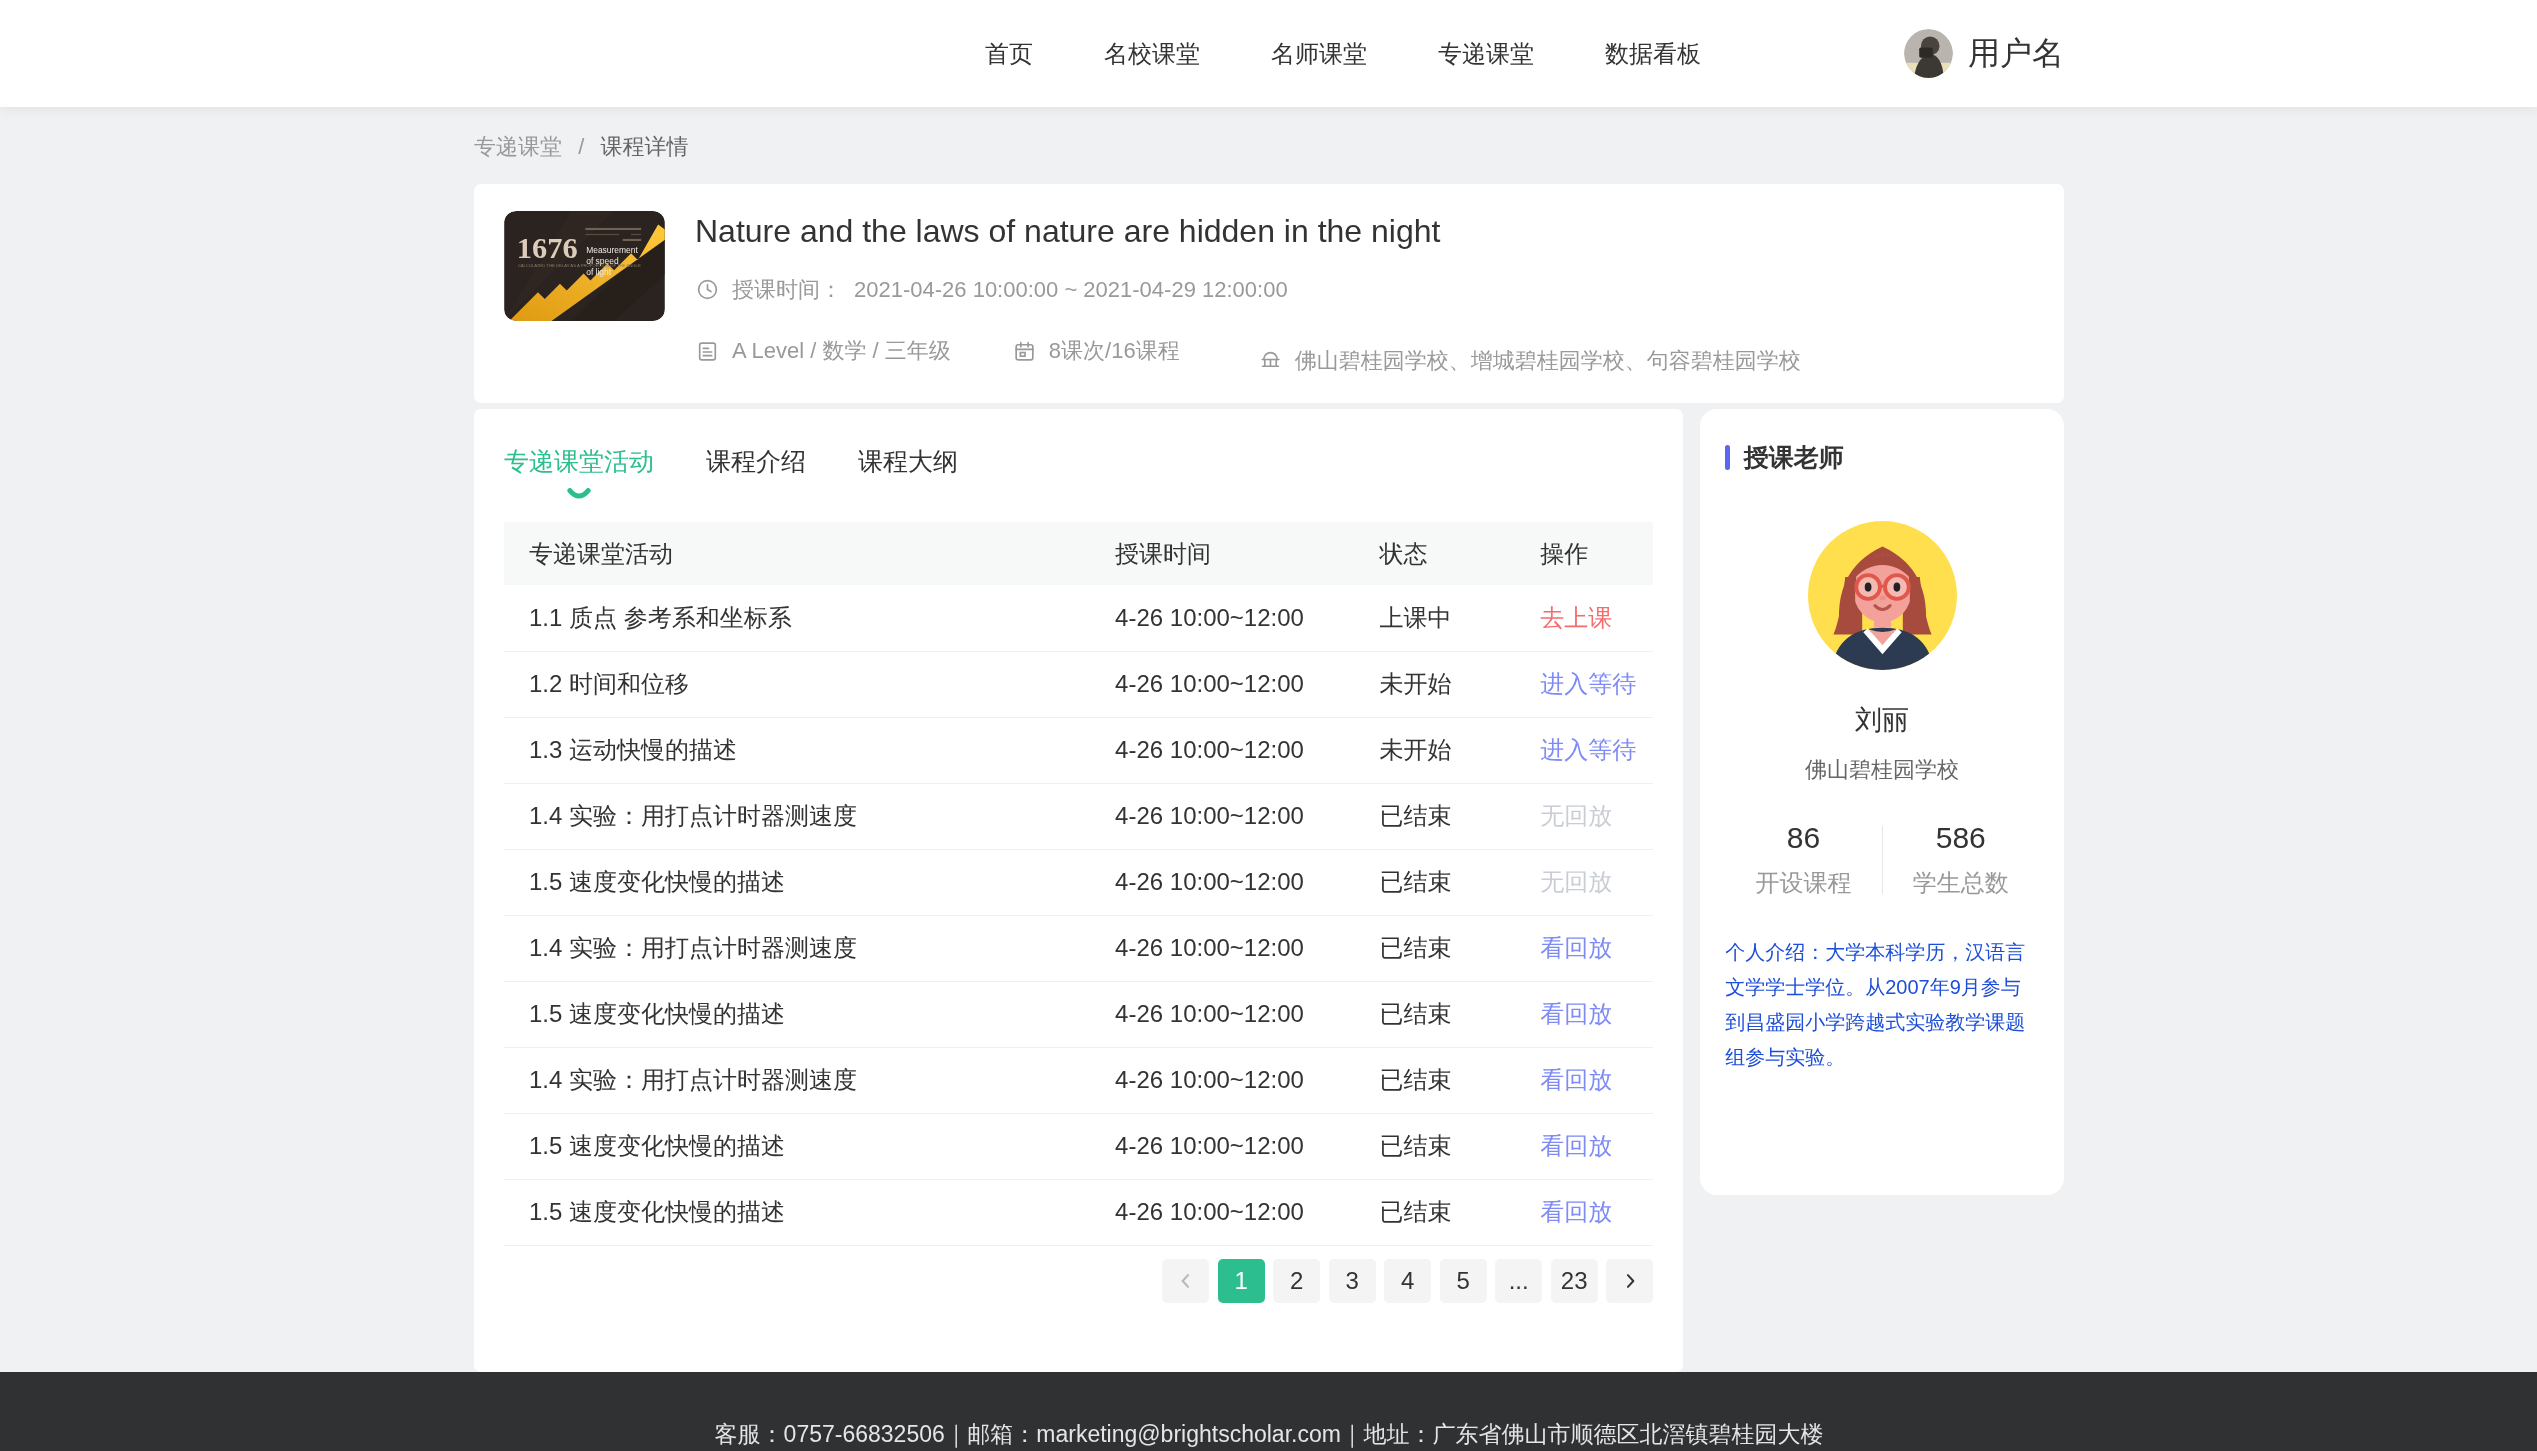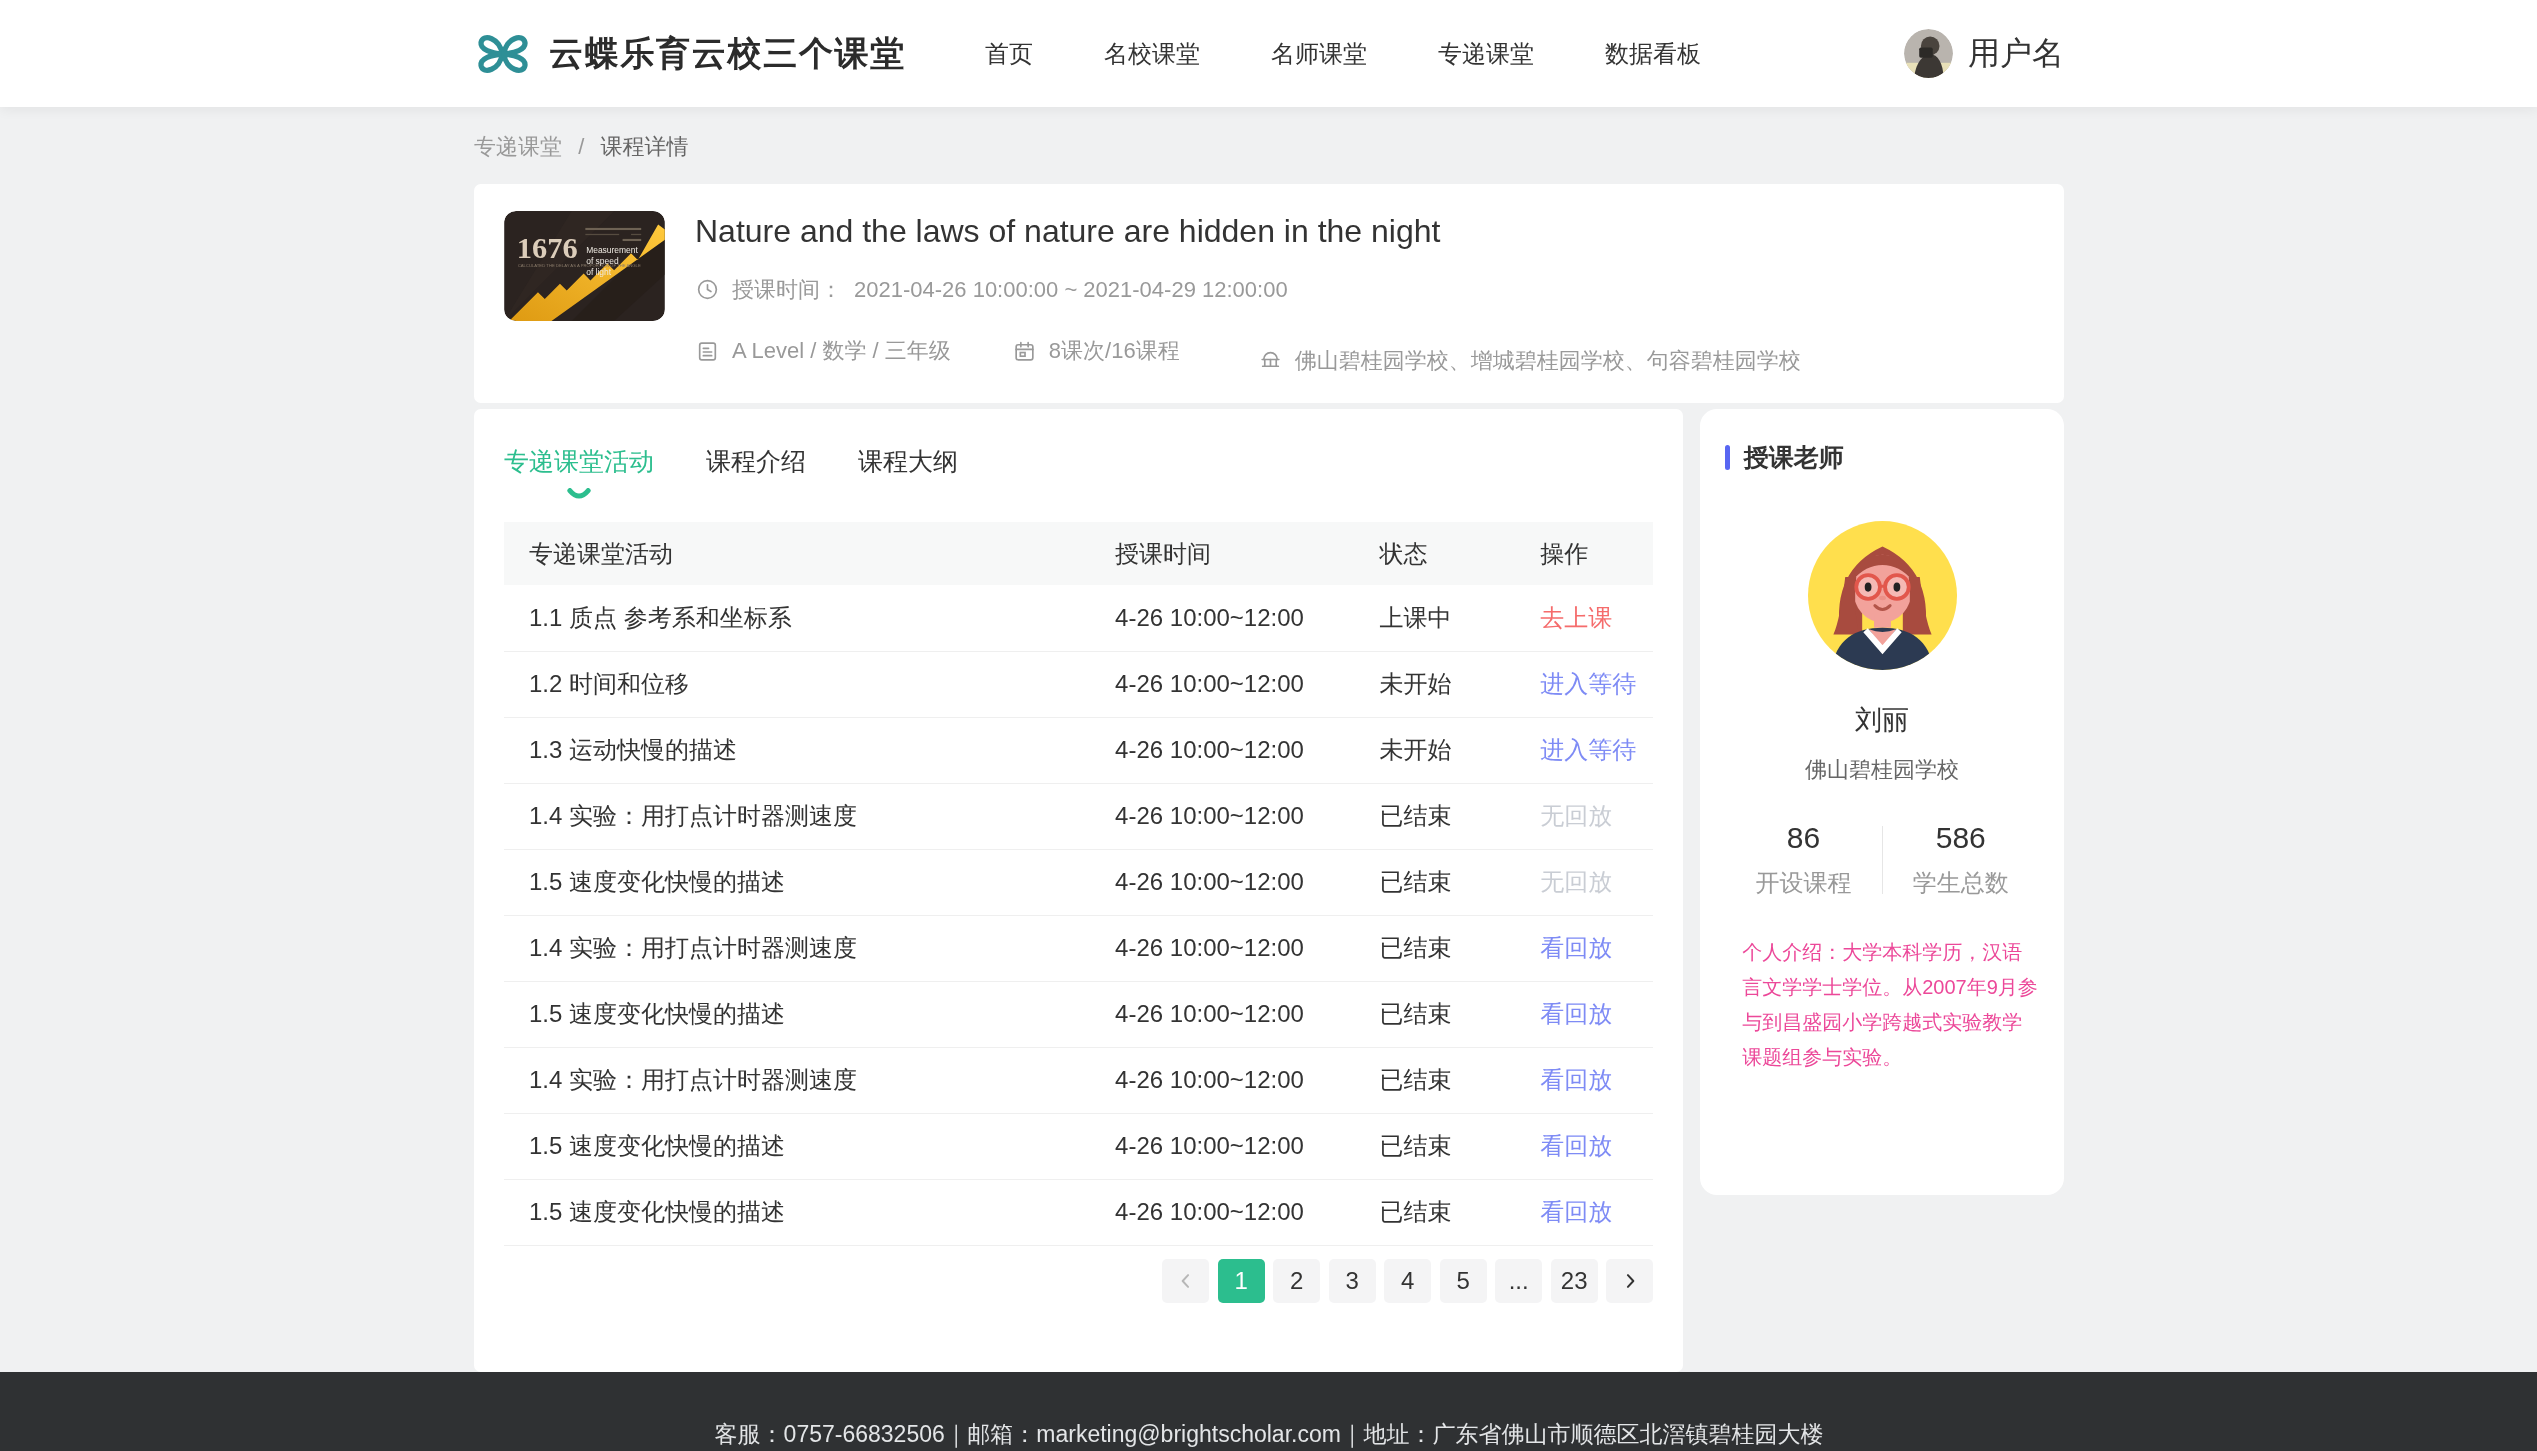--- a/index.html
+++ b/index.html
@@ -85,43 +85,34 @@
   .side-title .bar { width:5px; height:25px; background:#5866F2; border-radius:2.5px; }
   .avatar-wrap { display:flex; justify-content:center; margin-top:47px; }
   .teacher-avatar { width:149px; height:149px; }
   .teacher-name { text-align:center; font-size:27px; color:#333; margin-top:32px; }
   .teacher-school { text-align:center; font-size:22px; color:#666; margin-top:17px; }
   .stats { display:flex; align-items:stretch; margin-top:36px; }
   .stat { flex:1; text-align:center; }
   .stat-divider { width:0.8px; background:#e6e6e6; margin:5px 0; }
   .stat-value { font-size:30px; color:#333; }
   .stat-label { font-size:24px; color:#999; margin-top:12px; }
-  .intro { margin-top:36px; font-size:20px; color:#ec4899; line-height:1.75;margin-left:17px; }
+  .intro { margin-top:36px; font-size:20px; color:#1d4ed8; line-height:1.75; }
 
   
   .footer { height:159px; background:#2F3133; text-align:center; padding-top:47px; }
   .footer-line { font-size:23px; color:#E3E5E7;text-align:center; }
   .footer-line + .footer-line { margin-top:15px; }
 </style>
 </head>
 <body>
 
 <div class="page">
 
   <div class="header">
     <div class="hwrap">
-      <div class="brand">
-        <svg class="brand-logo" viewBox="0 0 66 52" fill="none" stroke="#2E8F96" stroke-width="6" stroke-linecap="round" stroke-linejoin="round">
-          <path d="M32 26 C 30 8 10 2 8 13 C 7 21 20 25 32 26 Z"></path>
-          <path d="M32 26 C 30 44 10 50 8 39 C 7 31 20 27 32 26 Z"></path>
-          <path d="M34 26 C 36 8 56 2 58 13 C 59 21 46 25 34 26 Z"></path>
-          <path d="M34 26 C 36 44 56 50 58 39 C 59 31 46 27 34 26 Z"></path>
-        </svg>
-        <span class="brand-name">云蝶乐育云校三个课堂</span>
-      </div>
       <div class="nav">
         <a>首页</a>
         <a>名校课堂</a>
         <a>名师课堂</a>
         <a>专递课堂</a>
         <a>数据看板</a>
       </div>
       <div class="user">
         <span class="user-avatar">
           <svg viewBox="0 0 58 58" width="49" height="49">

